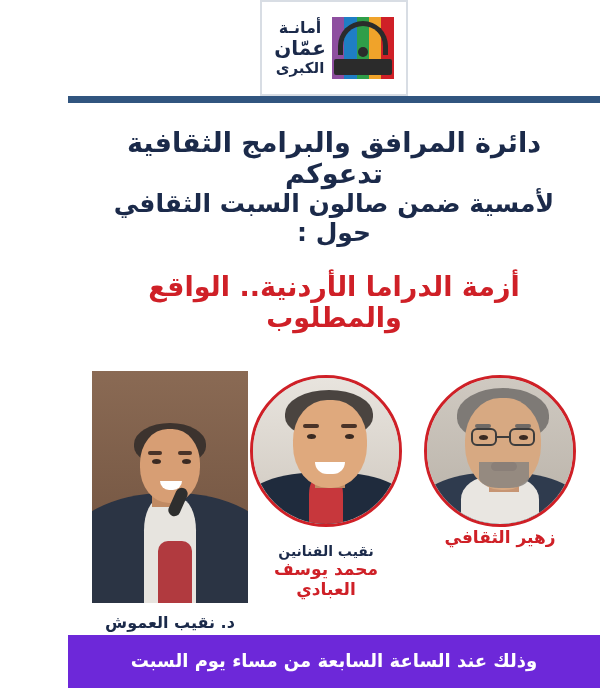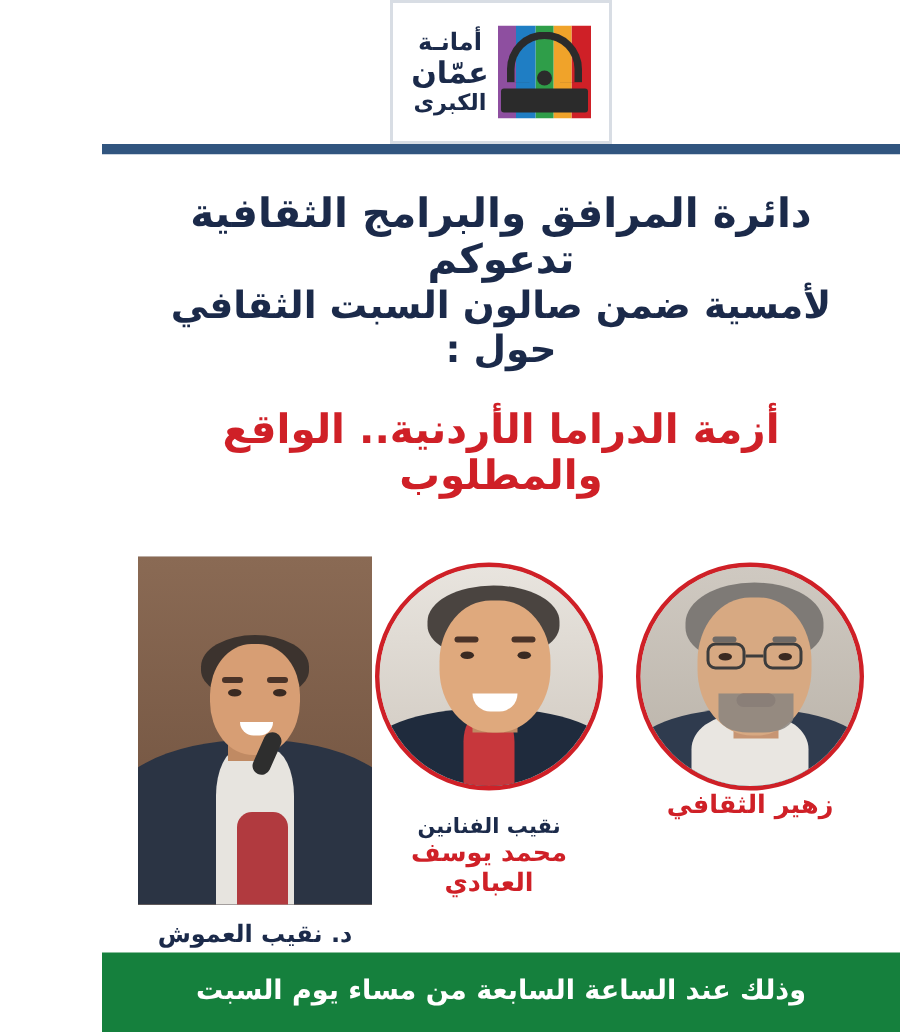--- a/index.html
+++ b/index.html
@@ -171,21 +171,21 @@
   }
   .mod-name {
     margin-top: 10px;
     font-size: 16px;
     font-weight: bold;
     color: #1b2a4a;
   }
 
   
   .footer {
-    background: #15803d;
+    background: #6d28d9;
     color: #ffffff;
     text-align: center;
     padding: 12px 10px 14px;
     line-height: 1.5;
   }
   .footer .f1 { font-size: 18px; font-weight: bold; }
   .footer .f2 { font-size: 18px; font-weight: bold; margin-top: 4px; }
   .footer-top-line { height: 4px; background: #ffffff; }
 
   

